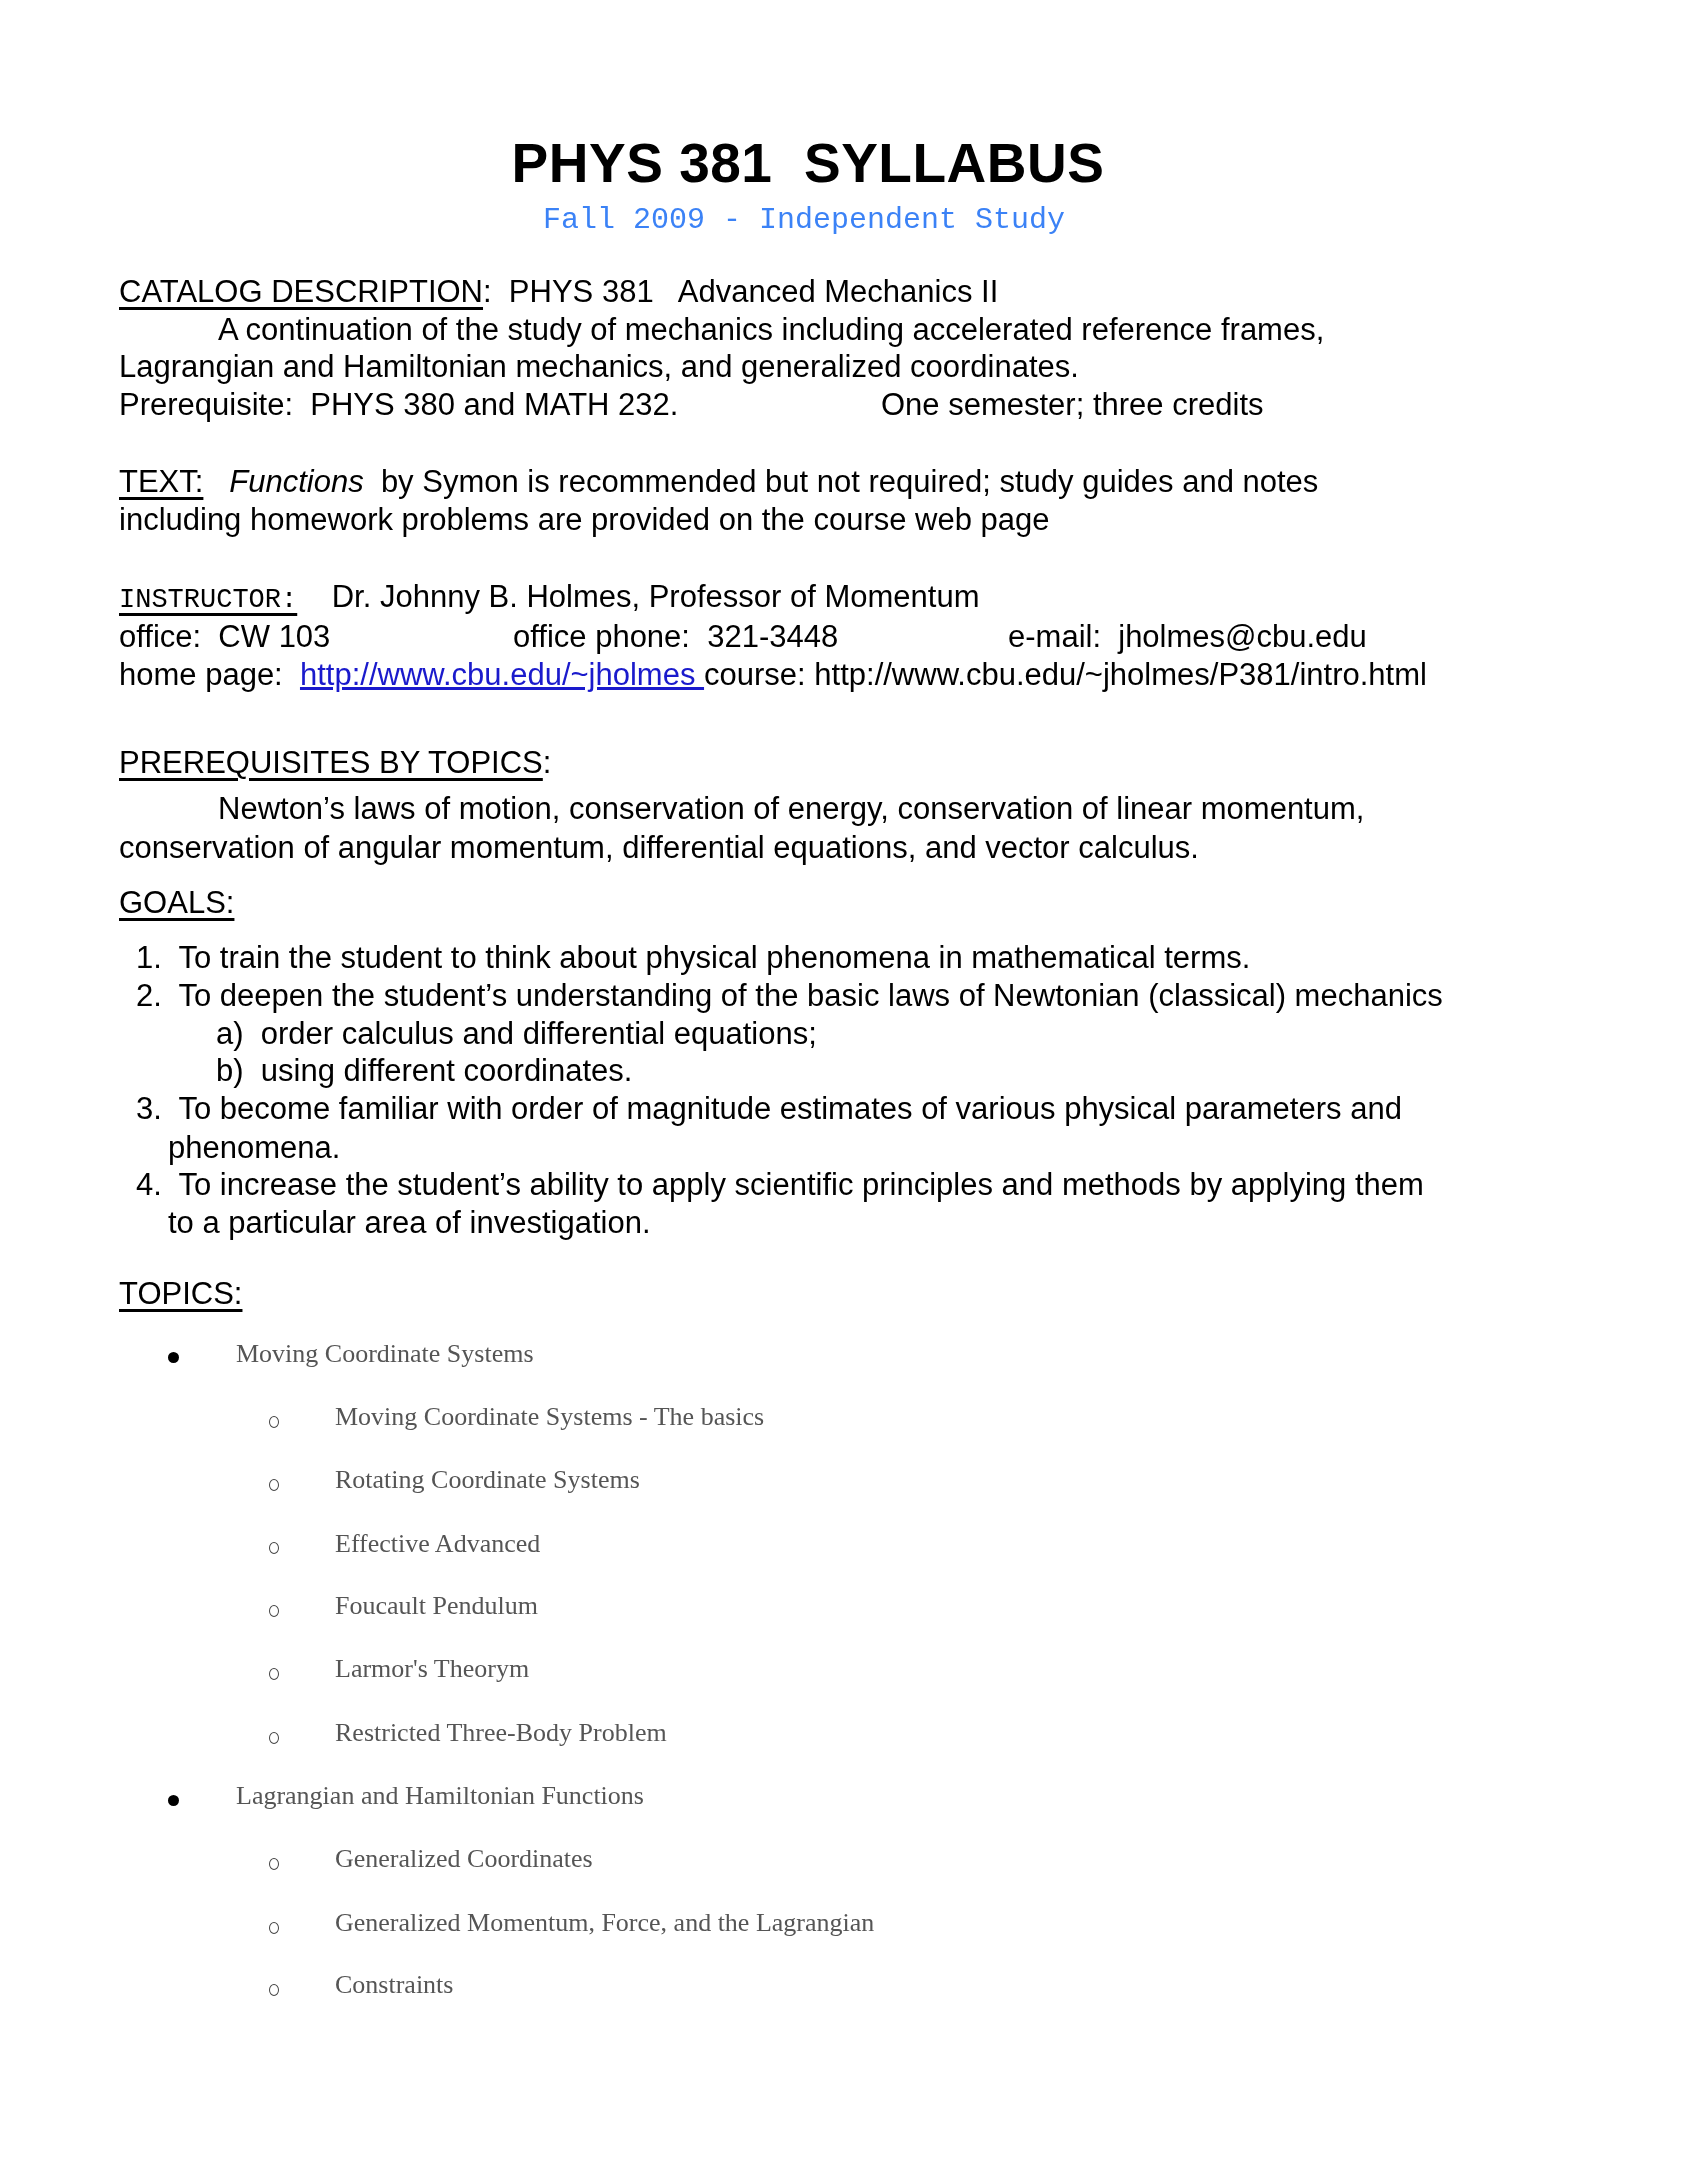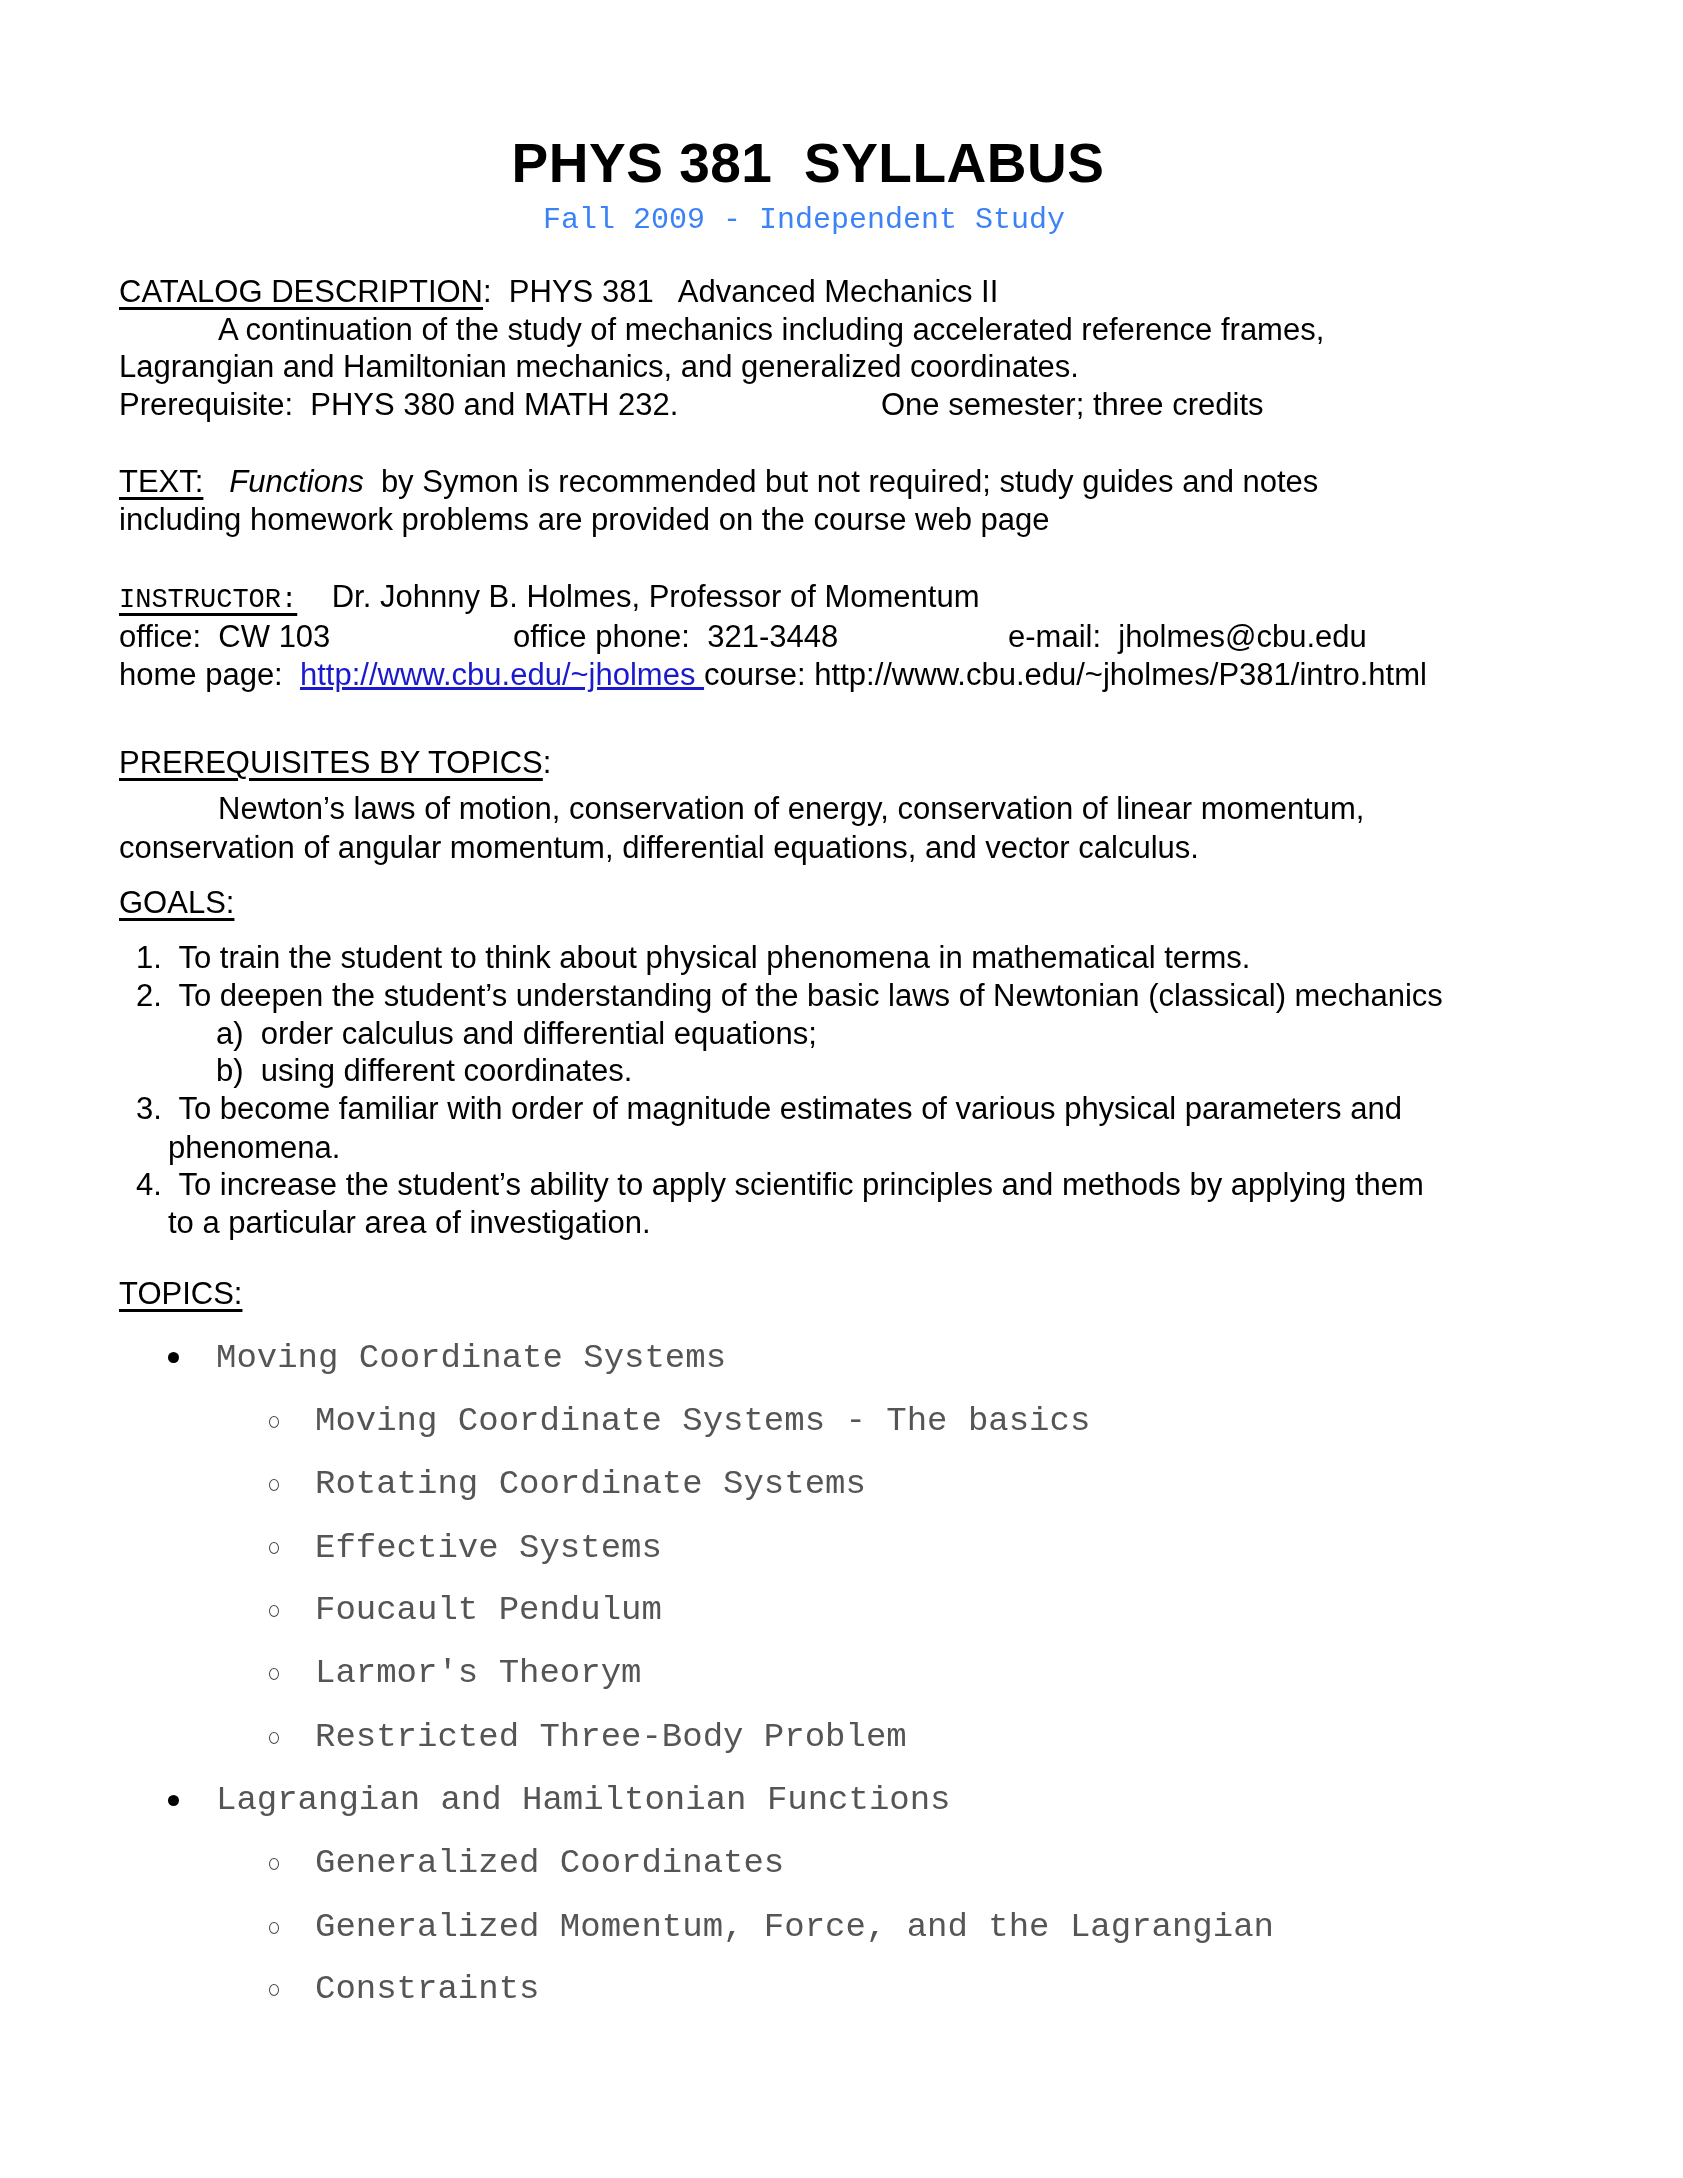--- a/index.html
+++ b/index.html
@@ -9,22 +9,22 @@
   .title { left: 0; width: 1616px; text-align: center; top: 131px;
            font-size: 55px; font-weight: bold; letter-spacing: 0.5px; }
   .subtitle { left: 543px; top: 203px; font-family: "Liberation Mono", monospace;
               font-size: 30px; color: #3b82f6; }
   .line { position: absolute; left: 119px; font-size: 31px; line-height: 38px; white-space: pre; }
   .hdr { font-weight: normal; text-decoration: underline; text-decoration-thickness: 3px; text-underline-offset: 5px; }
   .hdr-mono { font-family: "Liberation Mono", monospace; font-size: 27px; text-decoration: underline;
               text-decoration-thickness: 3px; text-underline-offset: 6px; }
   .ital { font-style: italic; }
   .link { color: #1a1acc; text-decoration: underline; margin-top: 24px; }
-  .topic { position: absolute; font-family: Liberation Mono, monospace; font-size: 34px;
-           color: #555; white-space: pre; }
+  .topic { position: absolute; font-family: Liberation Serif, serif; font-size: 26px;
+           color: #555; white-space: pre; margin-left: 20px; }
   .bullet-dot { position: absolute; width: 11px; height: 11px; border-radius: 50%; background: #000; }
   .bullet-ring { position: absolute; width: 10px; height: 12px; border: 1.5px solid #444; border-radius: 50%; box-sizing: border-box; }
 </style>
 </head>
 <body>
 
 <div class="abs title">PHYS 381  SYLLABUS</div>
 <div class="abs subtitle">Fall 2009 - Independent Study</div>
 
 <div class="line" style="top:273px;"><span class="hdr">CATALOG DESCRIPTION</span><span>:</span><span>  PHYS 381   Advanced Mechanics II</span></div>
@@ -59,21 +59,21 @@
 <div class="line" style="top:1275px;"><span class="hdr">TOPICS:</span></div>
 
 <span class="bullet-dot" style="left:168px; top:1352px;"></span>
 <div class="topic" style="left:216px; top:1339px;">Moving Coordinate Systems</div>
 
 <span class="bullet-ring" style="left:269px; top:1416px;"></span>
 <div class="topic" style="left:315px; top:1402px;">Moving Coordinate Systems - The basics</div>
 <span class="bullet-ring" style="left:269px; top:1479px;"></span>
 <div class="topic" style="left:315px; top:1465px;">Rotating Coordinate Systems</div>
 <span class="bullet-ring" style="left:269px; top:1542px;"></span>
-<div class="topic" style="left:315px; top:1529px;">Effective Systems</div>
+<div class="topic" style="left:315px; top:1529px;">Effective Advanced</div>
 <span class="bullet-ring" style="left:269px; top:1605px;"></span>
 <div class="topic" style="left:315px; top:1591px;">Foucault Pendulum</div>
 <span class="bullet-ring" style="left:269px; top:1668px;"></span>
 <div class="topic" style="left:315px; top:1654px;">Larmor's Theorym</div>
 <span class="bullet-ring" style="left:269px; top:1732px;"></span>
 <div class="topic" style="left:315px; top:1718px;">Restricted Three-Body Problem</div>
 
 <span class="bullet-dot" style="left:168px; top:1795px;"></span>
 <div class="topic" style="left:216px; top:1781px;">Lagrangian and Hamiltonian Functions</div>
 

